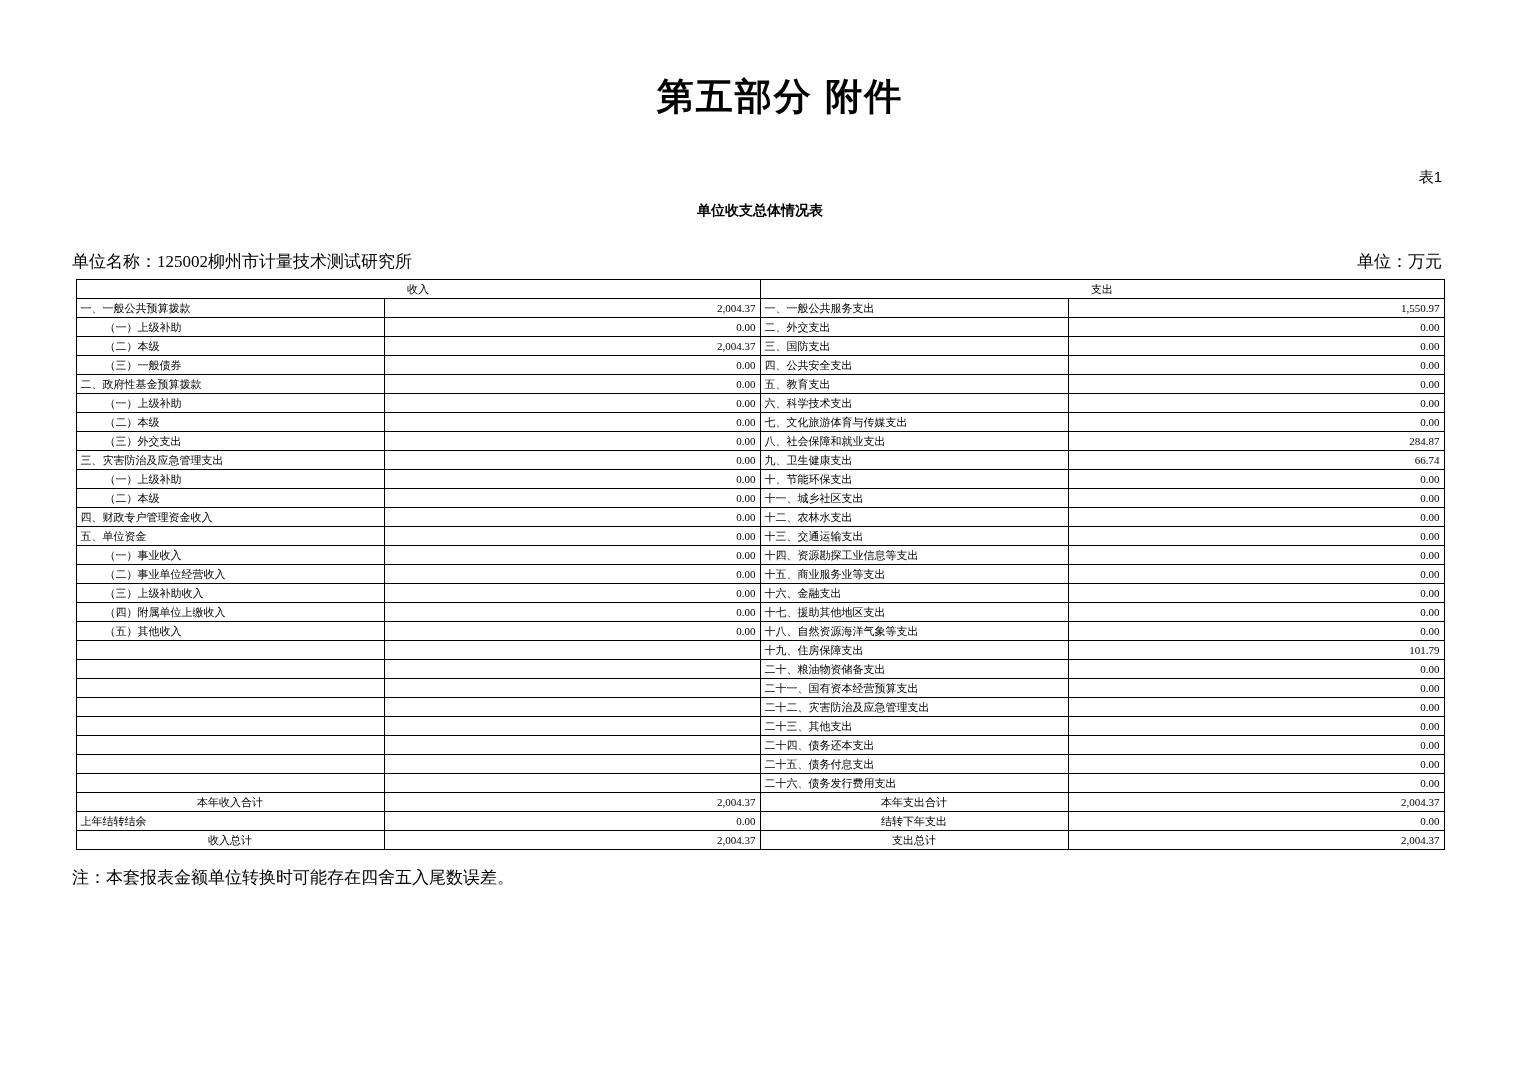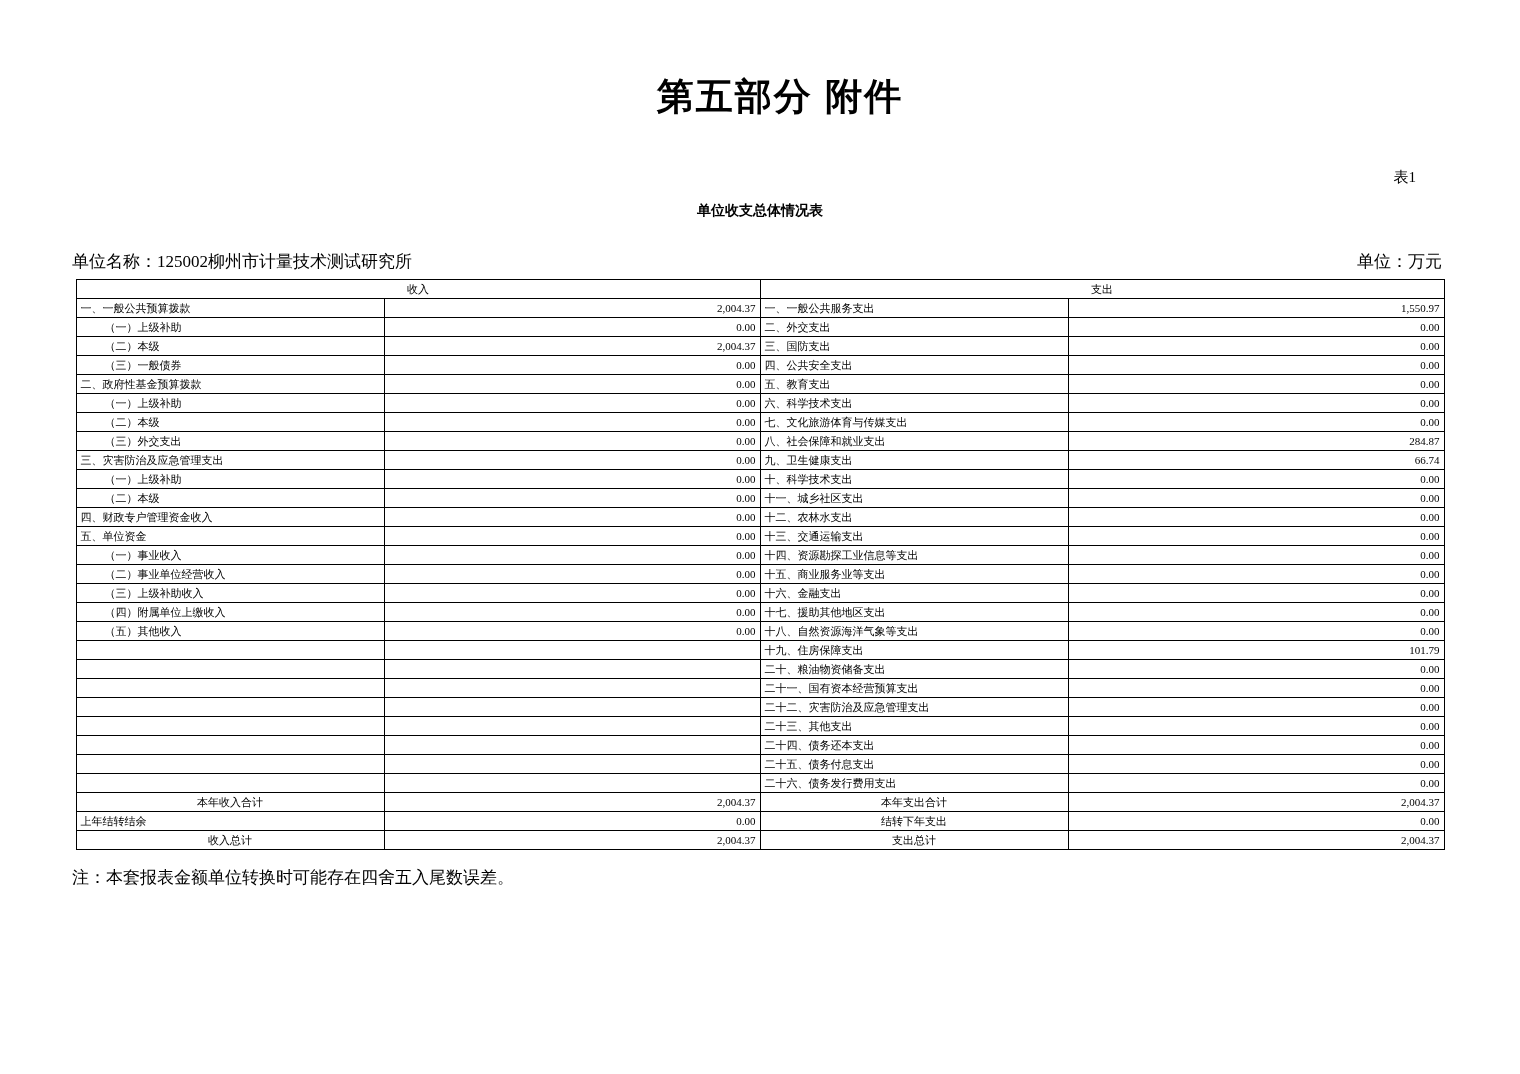--- a/index.html
+++ b/index.html
@@ -27,22 +27,22 @@
     font-weight: bold;
     letter-spacing: 2px;
     margin-top: 72px;
     font-family: "Liberation Sans", "DejaVu Sans", sans-serif;
     padding-left: 40px;
   }
   .table-no {
     text-align: right;
     font-size: 15px;
     margin-top: 46px;
-    padding-right: 104px;
-    font-family: Liberation Serif, serif;
+    padding-right: 78px;
+    font-family: Liberation Sans, sans-serif;
   }
   .table-title {
     text-align: center;
     font-size: 14px;
     font-weight: bold;
     margin-top: 15px;
     font-family: "Liberation Sans", "DejaVu Sans", sans-serif;
   }
   .meta-row {
     display: flex;
@@ -175,21 +175,21 @@
         </tr>
         <tr>
           <td class="c-left">三、灾害防治及应急管理支出</td>
           <td class="c-num">0.00</td>
           <td class="c-left">九、卫生健康支出</td>
           <td class="c-num">66.74</td>
         </tr>
         <tr>
           <td class="c-left indent1">（一）上级补助</td>
           <td class="c-num">0.00</td>
-          <td class="c-left">十、科学技术支出</td>
+          <td class="c-left">十、节能环保支出</td>
           <td class="c-num">0.00</td>
         </tr>
         <tr>
           <td class="c-left indent1">（二）本级</td>
           <td class="c-num">0.00</td>
           <td class="c-left">十一、城乡社区支出</td>
           <td class="c-num">0.00</td>
         </tr>
         <tr>
           <td class="c-left">四、财政专户管理资金收入</td>

